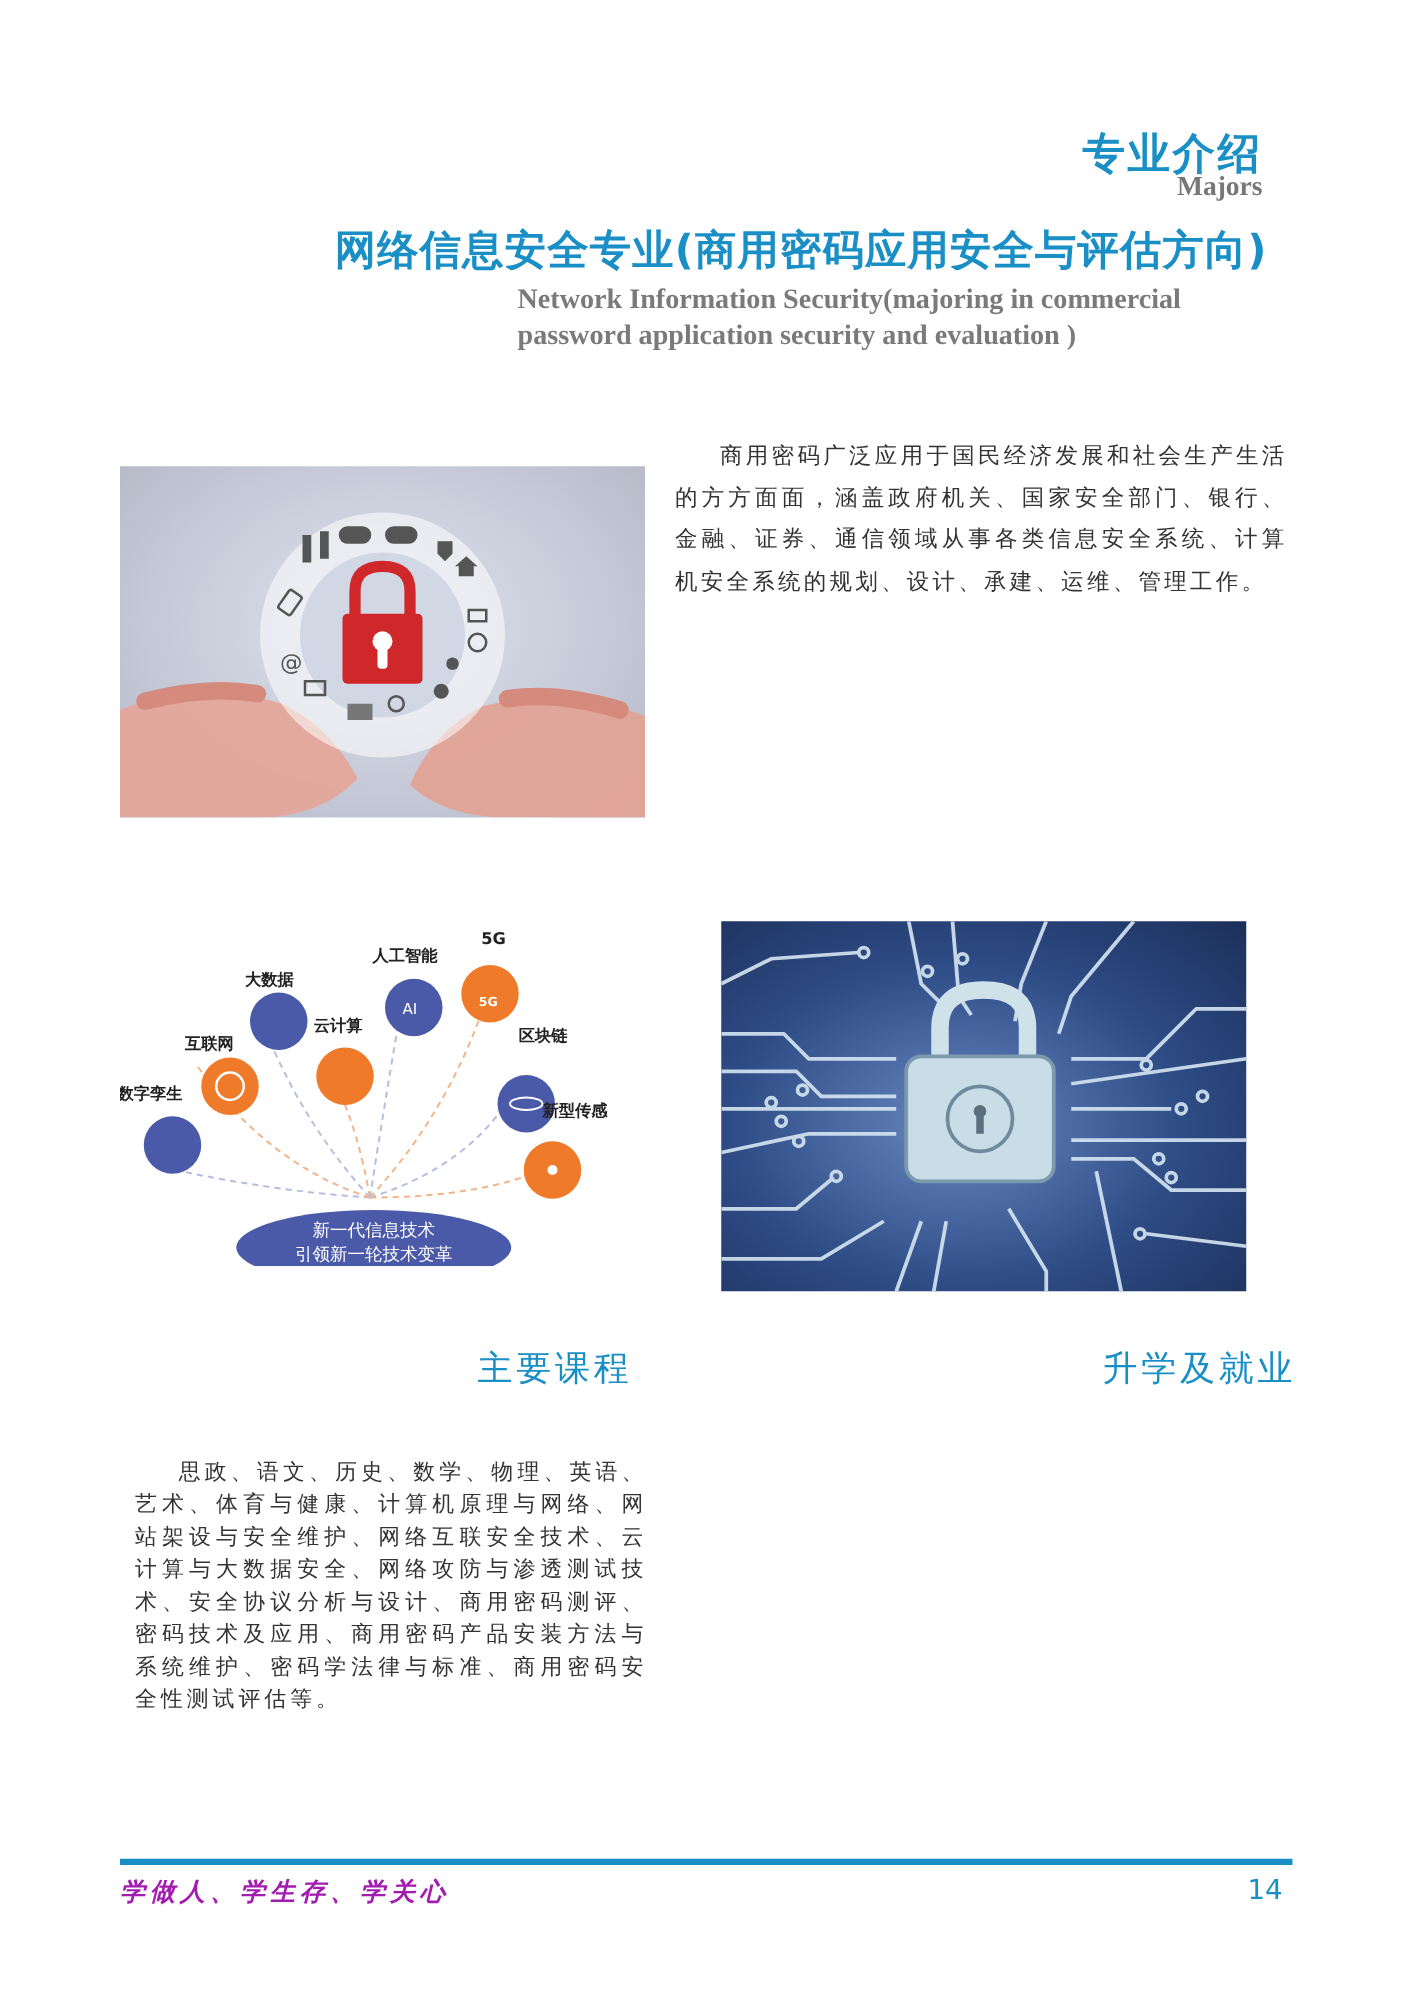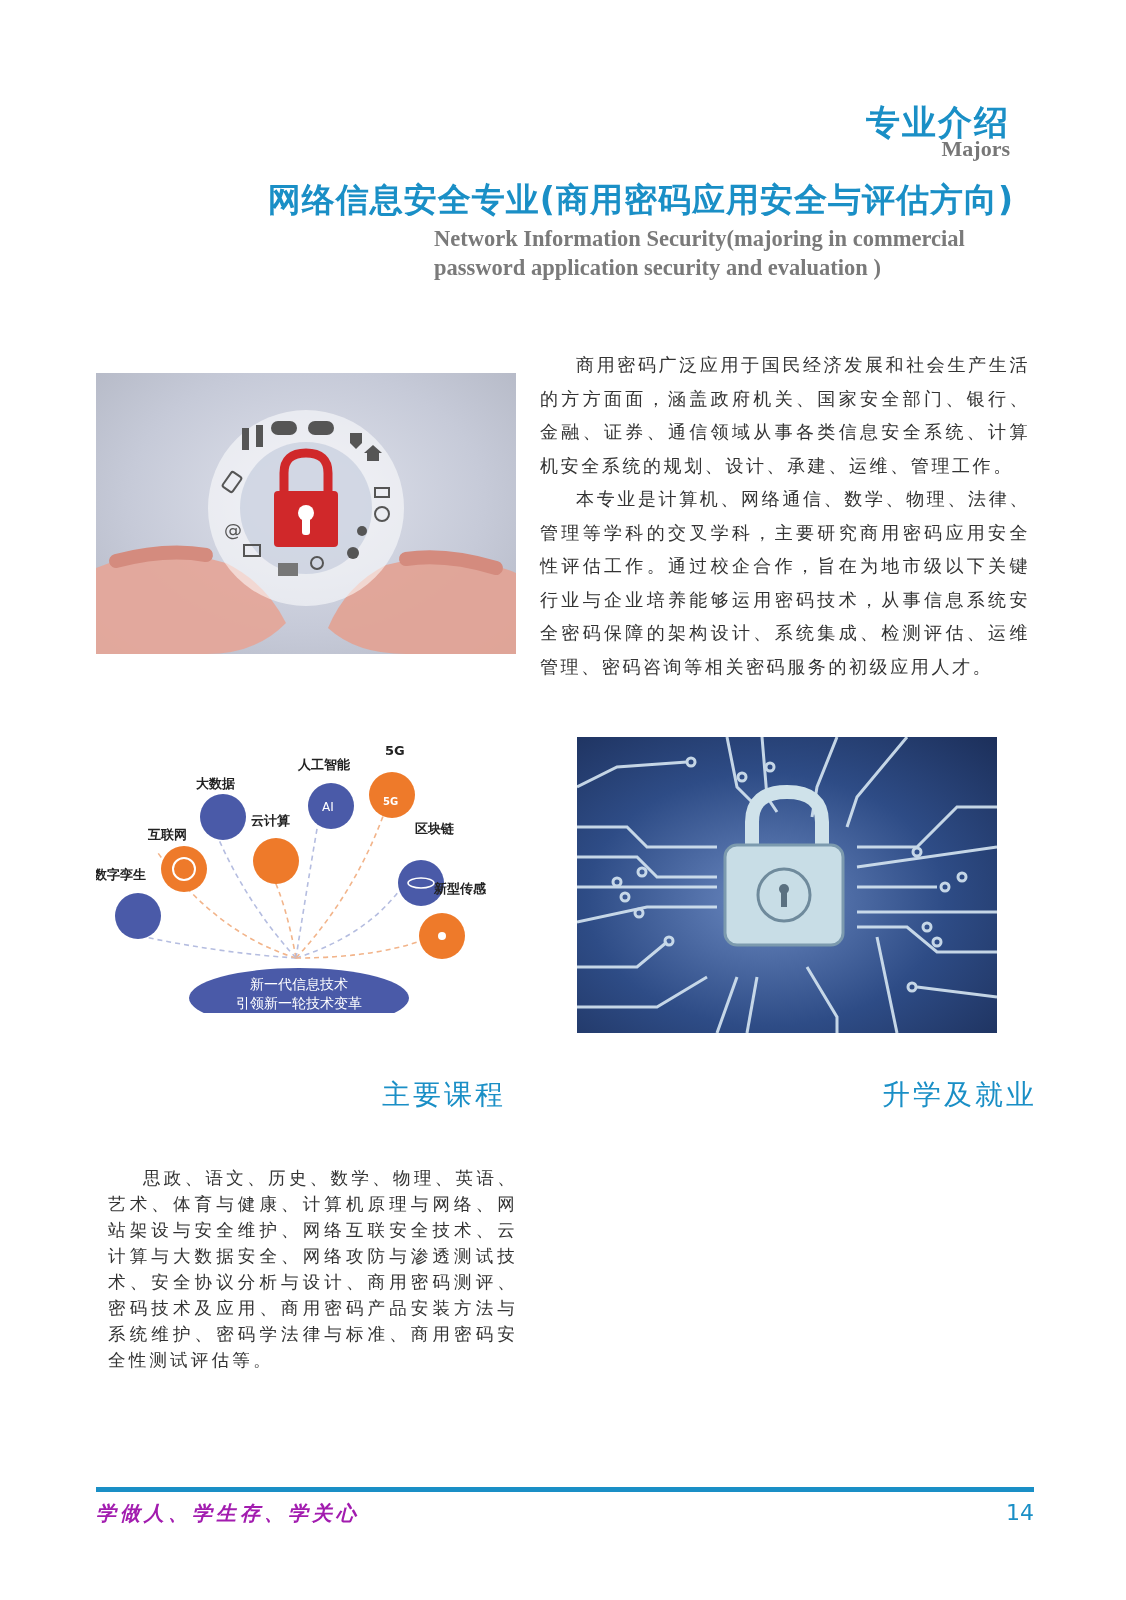--- a/index.html
+++ b/index.html
@@ -2,37 +2,37 @@
 <html><head>
 <meta charset="utf-8">
 <style>
   html, body { margin: 0; padding: 0; background: #ffffff; }
   body { width: 1126px; height: 1600px; position: relative; overflow: hidden;
          font-family: "DejaVu Sans", "Liberation Sans", sans-serif; color: #333; }
   .abs { position: absolute; }
   .section-title { right: 116px; top: 100px; font-size: 34px; font-weight: bold; color: #1a8fc6; letter-spacing: 2px; text-align: left; }
   .section-sub { right: 116px; top: 136px; font-size: 22px; color: #777; font-family: "Liberation Serif", "DejaVu Serif", serif; font-weight: bold; text-align: right; }
   .major-title { right: 112px; top: 178px; font-size: 33px; font-weight: bold; color: #1a8fc6; letter-spacing: 1px; white-space: nowrap; }
-  .major-en { left: 414px; top: 224px; width: 620px; font-family: "Liberation Serif", "DejaVu Serif", serif; font-weight: bold; font-size: 22.5px; color: #7a7a7a; line-height: 29px; margin-left: 20px; }
+  .major-en { left: 414px; top: 224px; width: 620px; font-family: "Liberation Serif", "DejaVu Serif", serif; font-weight: bold; font-size: 22.5px; color: #7a7a7a; line-height: 29px; }
   .para { font-size: 18px; line-height: 33.5px; color: #333; letter-spacing: 2.6px; text-align: justify; margin-top: 41px; }
   .para p { margin: 0; text-indent: 2em; }
   .intro { left: 540px; top: 307px; width: 490px; }
   .img-box { overflow: hidden; }
   .img1 { left: 96px; top: 373px; width: 420px; height: 281px; background: radial-gradient(ellipse at 50% 45%, #dfe2ec 0%, #c6cad8 60%, #b3b7c4 100%); }
   .img2 { left: 96px; top: 733px; width: 414px; height: 280px; background: #ffffff; }
   .img3 { left: 577px; top: 737px; width: 420px; height: 296px; background: radial-gradient(ellipse at 45% 55%, #6a88c0 0%, #2e4c86 55%, #1c2f5a 100%); }
   .h2 { font-size: 28px; color: #1a8fc6; letter-spacing: 3px; text-align: right; }
   .h2-courses { left: 96px; top: 1076px; width: 410px; }
   .h2-career { left: 547px; top: 1076px; width: 490px; }
   .courses { left: 108px; top: 1124px; width: 410px; font-size: 17.5px; line-height: 26px; letter-spacing: 3.2px; }
   .career { left: 547px; top: 1124px; width: 490px; font-size: 17.5px; line-height: 35.7px; letter-spacing: 3.3px; }
   .career p { margin: 0 0 4px 0; }
   .footer-line { left: 96px; top: 1487px; width: 938px; height: 5px; background: #1a8fc6; }
   .footer-slogan { left: 96px; top: 1500px; font-size: 20px; color: #a21caf; font-style: italic; font-family: Liberation Serif, serif; letter-spacing: 4px; font-weight: bold; }
-  .page-num { left: 990px; top: 1500px; width: 44px; text-align: right; font-size: 22px; color: #1a8fc6; }
+  .page-num { left: 990px; top: 1500px; width: 44px; text-align: center; font-size: 22px; color: #1a8fc6; }
   svg text { font-family: "DejaVu Sans", sans-serif; }
 </style>
 </head>
 <body>
 
 <div class="abs section-title">专业介绍</div>
 <div class="abs section-sub">Majors</div>
 <div class="abs major-title">网络信息安全专业(商用密码应用安全与评估方向)</div>
 <div class="abs major-en">Network Information Security(majoring in commercial password application security and evaluation )</div>
 
@@ -71,21 +71,20 @@
       <rect x="182" y="190" width="20" height="13" fill="#777"></rect>
       <circle cx="221" cy="190" r="6" fill="none" stroke="#555" stroke-width="2"></circle>
       <circle cx="257" cy="180" r="6"></circle>
       <circle cx="266" cy="158" r="5"></circle>
     </g>
   </svg>
 </div>
 
 <div class="abs para intro">
   <p>商用密码广泛应用于国民经济发展和社会生产生活的方方面面，涵盖政府机关、国家安全部门、银行、金融、证券、通信领域从事各类信息安全系统、计算机安全系统的规划、设计、承建、运维、管理工作。</p>
-  <p>本专业是计算机、网络通信、数学、物理、法律、管理等学科的交叉学科，主要研究商用密码应用安全性评估工作。通过校企合作，旨在为地市级以下关键行业与企业培养能够运用密码技术，从事信息系统安全密码保障的架构设计、系统集成、检测评估、运维管理、密码咨询等相关密码服务的初级应用人才。</p>
 </div>
 
 <div class="abs img-box img2">
   <svg width="414" height="280" viewBox="0 0 414 280">
     <g stroke-dasharray="5 4" stroke-width="1.6" fill="none">
       <path d="M200 225 Q120 220 30 200" stroke="#b5bde0"></path>
       <path d="M200 225 Q120 200 62 120" stroke="#f2b48a"></path>
       <path d="M200 225 Q150 170 120 100" stroke="#b5bde0"></path>
       <path d="M200 225 Q190 170 175 140" stroke="#f2b48a"></path>
       <path d="M200 225 Q210 160 222 90" stroke="#b5bde0"></path>

